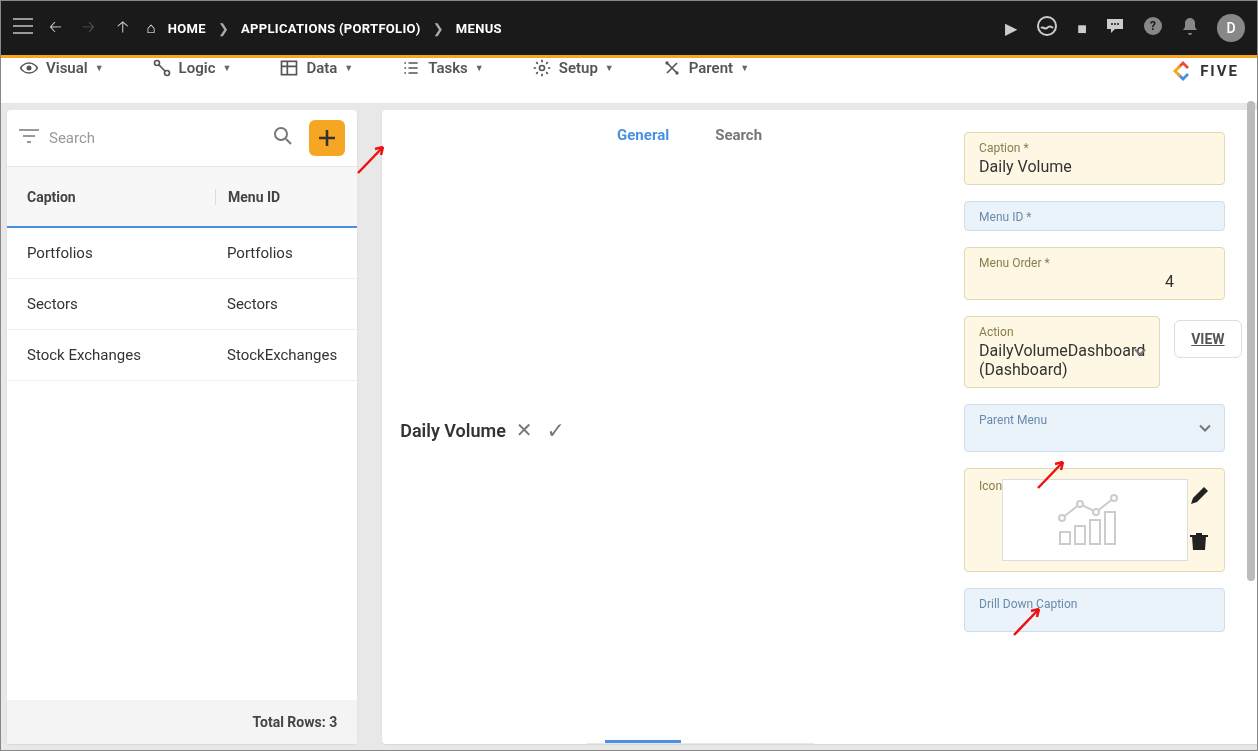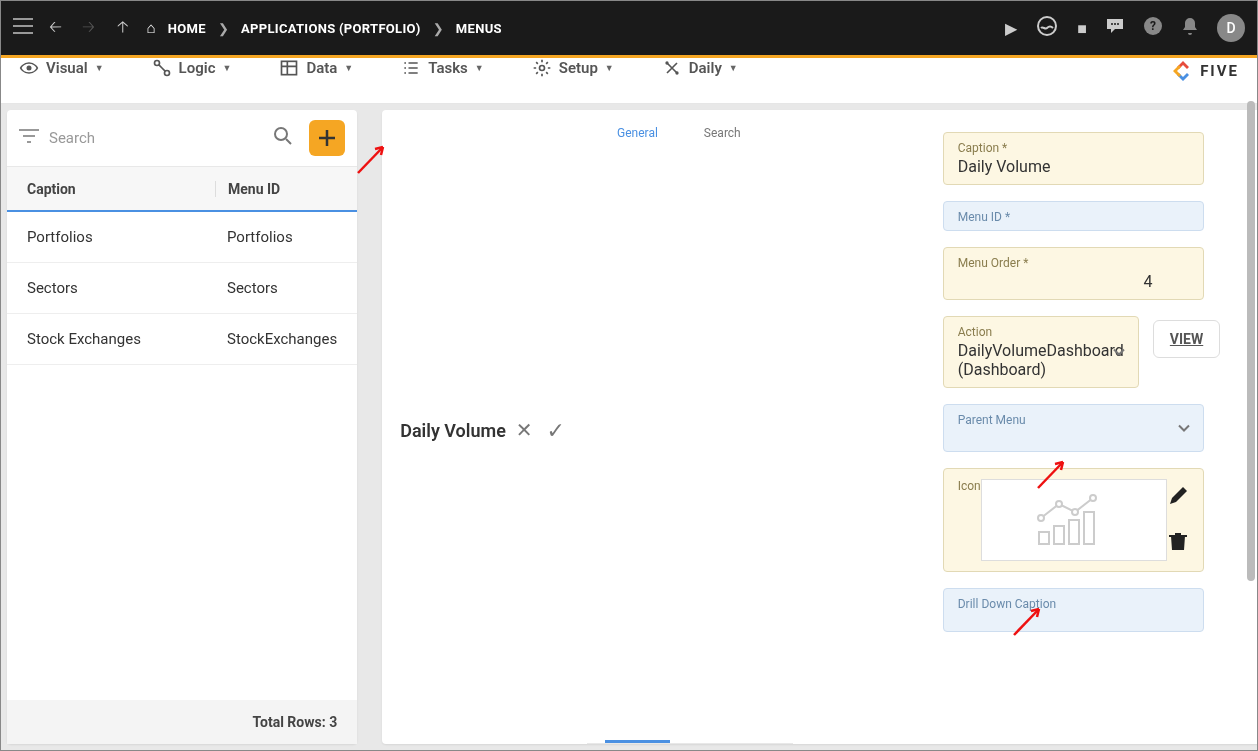--- a/index.html
+++ b/index.html
@@ -34,37 +34,37 @@
 .left-panel { width: 418px; background: #fff; margin: 6px 17px 6px 6px; border-radius: 4px; display: flex; flex-direction: column; box-shadow: 0 1px 2px rgba(0,0,0,0.08);}
 .right-panel { flex: 1; background: #fff; margin: 6px 6px 6px 8px; border-radius: 4px; box-shadow: 0 1px 2px rgba(0,0,0,0.08); display: flex; flex-direction: row;}
 
 
 .search-row { display: flex; align-items: center; padding: 10px 12px; gap: 10px; }
 .filter-icon { color: #999; }
 .search-input { flex: 1; border: none; font-size: 15px; color: #555; outline: none; }
 .search-input::placeholder { color: #999; }
 .search-icon-btn { color: #777; padding: 6px; }
 .add-btn { width: 36px; height: 36px; background: #f5a623; border-radius: 6px; display: flex; align-items: center; justify-content: center; color: #333; font-size: 22px; font-weight: 300; cursor: pointer;}
-.table-header { display: flex; background: #f7f7f7; border-top: 1px solid #e8e8e8; border-bottom: 1px solid #e8e8e8; padding: 14px 20px; font-weight: 700; font-size: 14px; color: #444; }
+.table-header { display: flex; background: #f7f7f7; border-top: 1px solid #e8e8e8; border-bottom: 1px solid #e8e8e8; padding: 22px 20px; font-weight: 700; font-size: 14px; color: #444; }
 .table-header .col1 { width: 200px; }
 .table-header .col2 { flex: 1; border-left: 1px solid #ddd; padding-left: 12px; margin-left: -12px;}
 .table-header-underline { height: 2px; background: #4a90e2; margin-top: -2px;}
 .table-row { display: flex; padding: 16px 20px; border-bottom: 1px solid #eee; font-size: 15px; color: #333; cursor: pointer;}
 .table-row .col1 { width: 200px; }
 .table-row .col2 { flex: 1; }
 .table-footer { margin-top: auto; padding: 14px 20px; text-align: right; font-weight: 700; font-size: 14px; color: #444; background: #f4f4f4;}
 
 
 .rp-header { display: flex; align-items: center; padding: 14px 18px 8px 18px;}
 .rp-title { font-size: 18px; font-weight: 600; color: #333; }
 .rp-header .close { margin-left: auto; color: #777; font-size: 20px; padding: 4px 10px; cursor: pointer;}
 .rp-header .check { color: #777; font-size: 22px; padding: 4px; cursor: pointer; }
 
 .tabs { display: flex; padding: 6px 18px 0 18px; border-bottom: 1px solid #e8e8e8;}
-.tab { padding: 10px 12px 12px; font-size: 12px; font-weight: 400; color: #777; cursor: pointer; margin-right: 22px; border-bottom: 3px solid transparent;}
+.tab { padding: 10px 12px 12px; font-size: 15px; font-weight: 700; color: #777; cursor: pointer; margin-right: 22px; border-bottom: 3px solid transparent;}
 .tab.active { color: #4a90e2; border-bottom-color: #4a90e2; }
 
 .form-area { flex: 1; overflow-y: auto; padding: 22px 60px 22px 150px; position: relative;}
 
 .field { border: 1px solid #e2d9b5; background: #fdf7e3; border-radius: 4px; padding: 8px 14px 6px 14px; margin-bottom: 16px; position: relative;}
 .field.blue { background: #eaf2fa; border-color: #cdddef; }
 .field-label { font-size: 12px; color: #8a7d4e; }
 .field.blue .field-label { color: #6a8bab; }
 .field-value { font-size: 16px; color: #333; padding: 2px 0;}
 .field-value.right { text-align: right; padding-right: 36px; }
@@ -183,21 +183,21 @@
       </svg>
     <span>Setup</span>
       <span class="tri">▼</span>
   </div>
   <div class="menu-item">
     <svg viewBox="0 0 24 24">
         <path d="M6 6l12 12M6 18L18 6" stroke="#555" stroke-width="2"></path>
         <circle cx="6" cy="6" r="2" fill="#555"></circle>
         <circle cx="18" cy="18" r="2" fill="#555"></circle>
       </svg>
-    <span>Daily</span>
+    <span>Parent</span>
       <span class="tri">▼</span>
   </div>
   <div class="brand">
     <svg width="26" height="26" viewBox="0 0 26 26">
         <path d="M13 3l6 6-2 2-4-4-4 4-2-2z" fill="#e74c3c"></path>
         <path d="M13 23l-6-6 2-2 4 4 4-4 2 2z" fill="#4a90e2"></path>
         <path d="M3 13l6-6 2 2-4 4 4 4-2 2z" fill="#f5a623"></path>
       </svg>
     <span>FIVE</span>
   </div>

